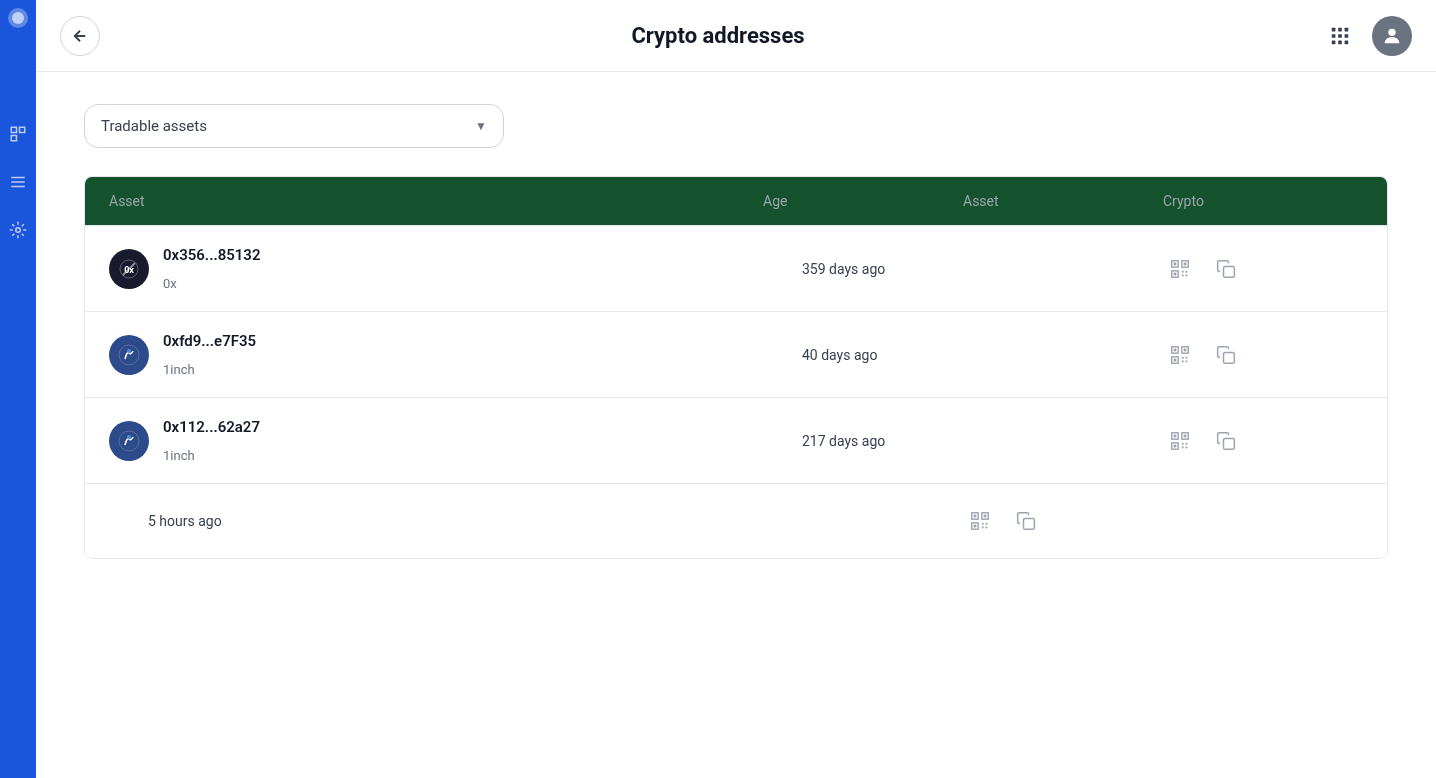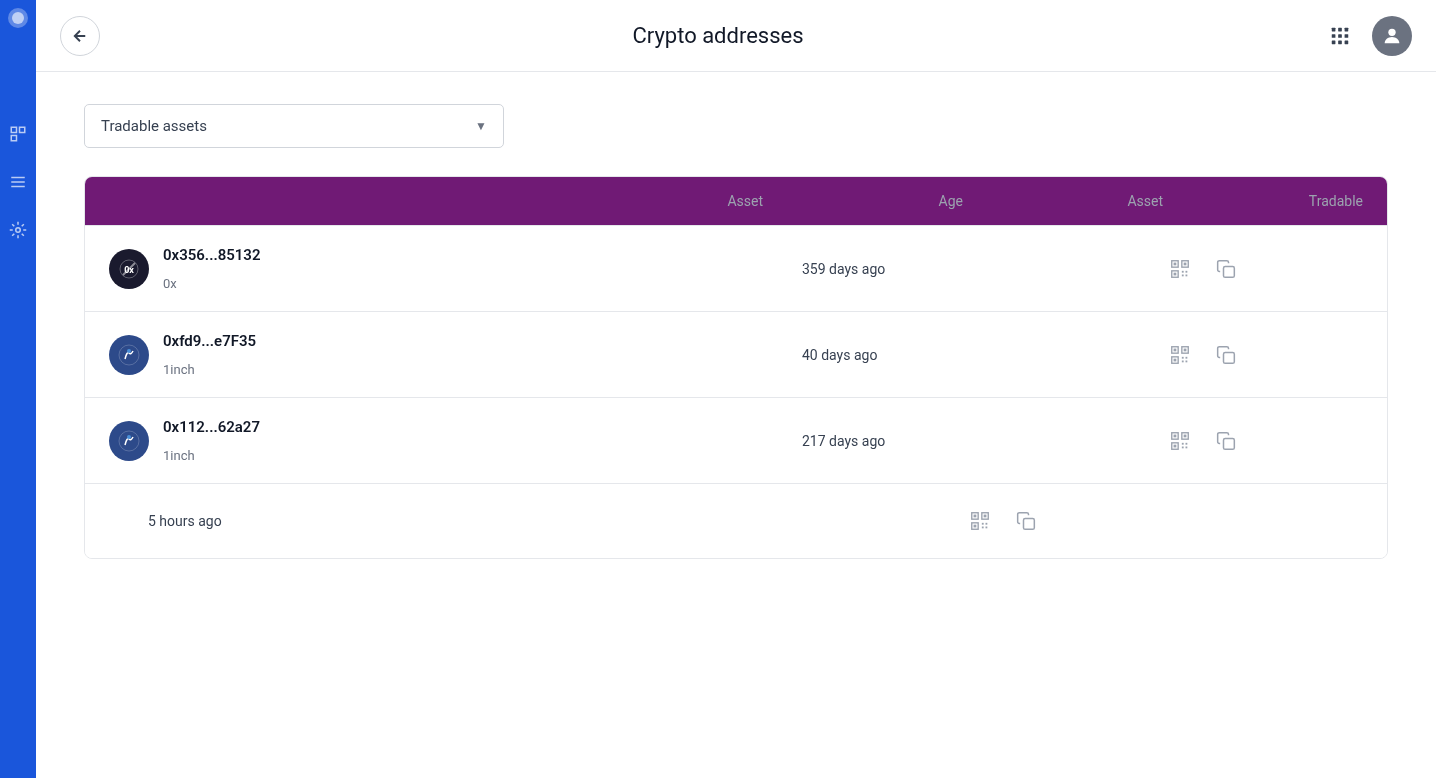--- a/index.html
+++ b/index.html
@@ -79,21 +79,21 @@
       align-items: center;
       justify-content: center;
       cursor: pointer;
       color: #374151;
     }
     .header-title {
       position: absolute;
       left: 50%;
       transform: translateX(-50%);
       font-size: 22px;
-      font-weight: 400;
+      font-weight: 700;
       color: #111827;
     }
     .header-right {
       display: flex;
       align-items: center;
       gap: 12px;
     }
     .grid-icon-btn {
       width: 40px;
       height: 40px;
@@ -125,21 +125,21 @@
     }
 
     
     .filter-dropdown {
       display: inline-flex;
       align-items: center;
       justify-content: space-between;
       width: 420px;
       padding: 12px 16px;
       border: 1.5px solid #d1d5db;
-      border-radius: 5px;
+      border-radius: 14px;
       background: white;
       cursor: pointer;
       font-size: 15px;
       color: #374151;
       margin-bottom: 28px;
     }
     .filter-dropdown .chevron {
       color: #6b7280;
       font-size: 12px;
     }
@@ -148,22 +148,21 @@
     .table-container {
       border: 1px solid #e5e7eb;
       border-radius: 8px;
       overflow: hidden;
     }
     .table-header {
       display: grid;
       grid-template-columns: 1fr 200px 200px 200px;
       padding: 16px 24px;
       border-bottom: 1px solid #e5e7eb;
-      background: #701a75;
-      text-align: right;
+      background: #14532d;
     }
     .table-header-cell {
       font-size: 14px;
       color: #9ca3af;
       font-weight: 400;
     }
     .table-row {
       display: grid;
       grid-template-columns: 1fr 200px 200px 200px;
       padding: 20px 24px;
@@ -317,21 +316,21 @@
       <span class="chevron">▼</span>
     </div>
 
     
     <div class="table-container">
 
       <div class="table-header">
         <div class="table-header-cell">Asset</div>
         <div class="table-header-cell">Age</div>
         <div class="table-header-cell">Asset</div>
-        <div class="table-header-cell">Tradable</div>
+        <div class="table-header-cell">Crypto</div>
       </div>
 
       <div class="table-row">
         <div class="asset-cell">
           <div class="asset-icon icon-0x">
             <svg width="24" height="24" viewBox="0 0 24 24" fill="white">
               <circle cx="12" cy="12" r="10" fill="#1a1a2e"></circle>
               <text x="12" y="16" text-anchor="middle" font-size="9" fill="white" font-weight="bold">0x</text>
               <circle cx="12" cy="12" r="9" fill="none" stroke="rgba(255,255,255,0.3)" stroke-width="1"></circle>
               <line x1="6" y1="18" x2="18" y2="6" stroke="rgba(255,255,255,0.5)" stroke-width="2"></line>

